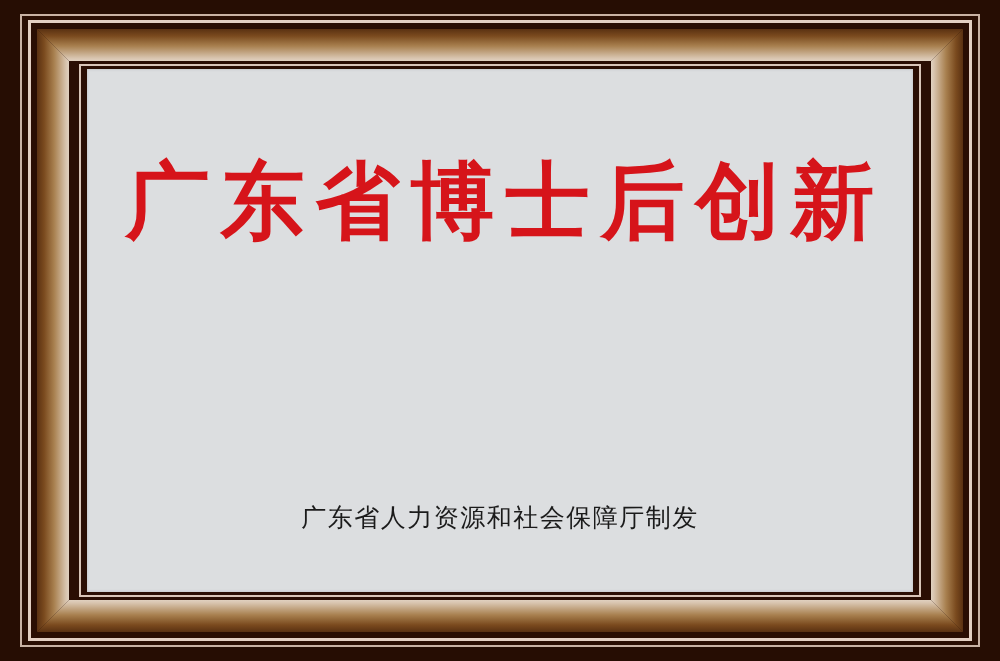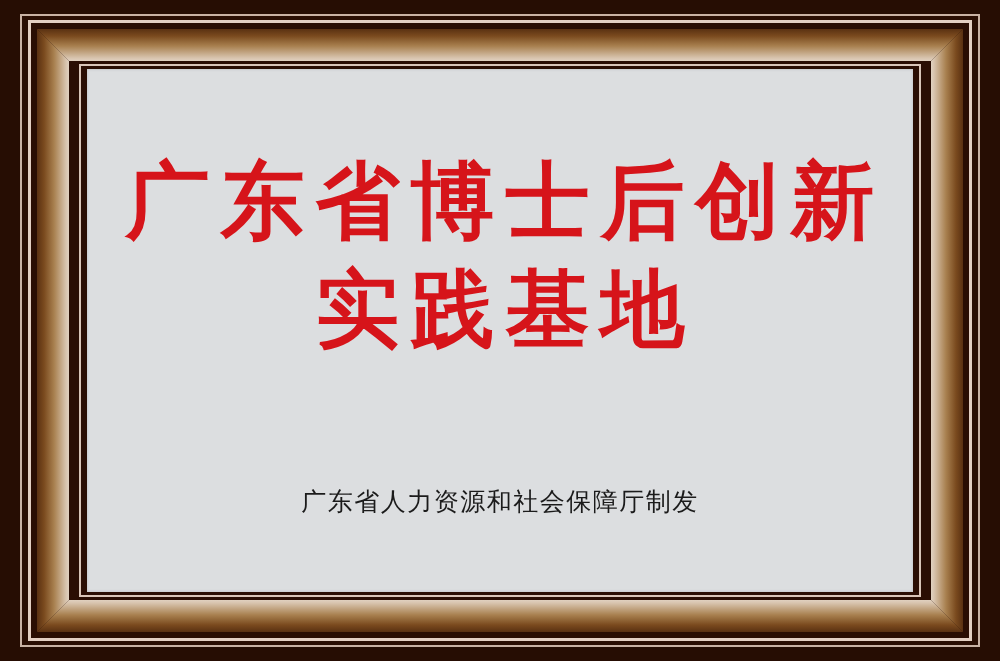--- a/index.html
+++ b/index.html
@@ -121,21 +121,21 @@
     white-space:nowrap;
     -webkit-font-smoothing:antialiased;
   }
 
   
   .issuer-block{
     width:100%;
     text-align:center;
     position:absolute;
     left:0;
-    bottom:64px;
+    bottom:48px;
   }
   .issuer-line{
     color:#1b1b1b;
     font-family:"DejaVu Sans","Liberation Sans",sans-serif;
     font-size:25px;
     line-height:52px;
     letter-spacing:1.5px;
     white-space:nowrap;
   }
 </style>
@@ -158,21 +158,20 @@
   </div>
 
   <div class="ring ring-inner-dark"></div>
   <div class="ring ring-inner-pin"></div>
   <div class="ring ring-inner-dark2"></div>
 
   <div class="panel">
 
     <div class="title-block">
       <div class="title-line">广东省博士后创新</div>
-      <div class="title-line">实践基地</div>
     </div>
 
     <div class="issuer-block">
       <div class="issuer-line">广东省人力资源和社会保障厅制发</div>
     </div>
 
   </div>
 </div>
 
 </body></html>

